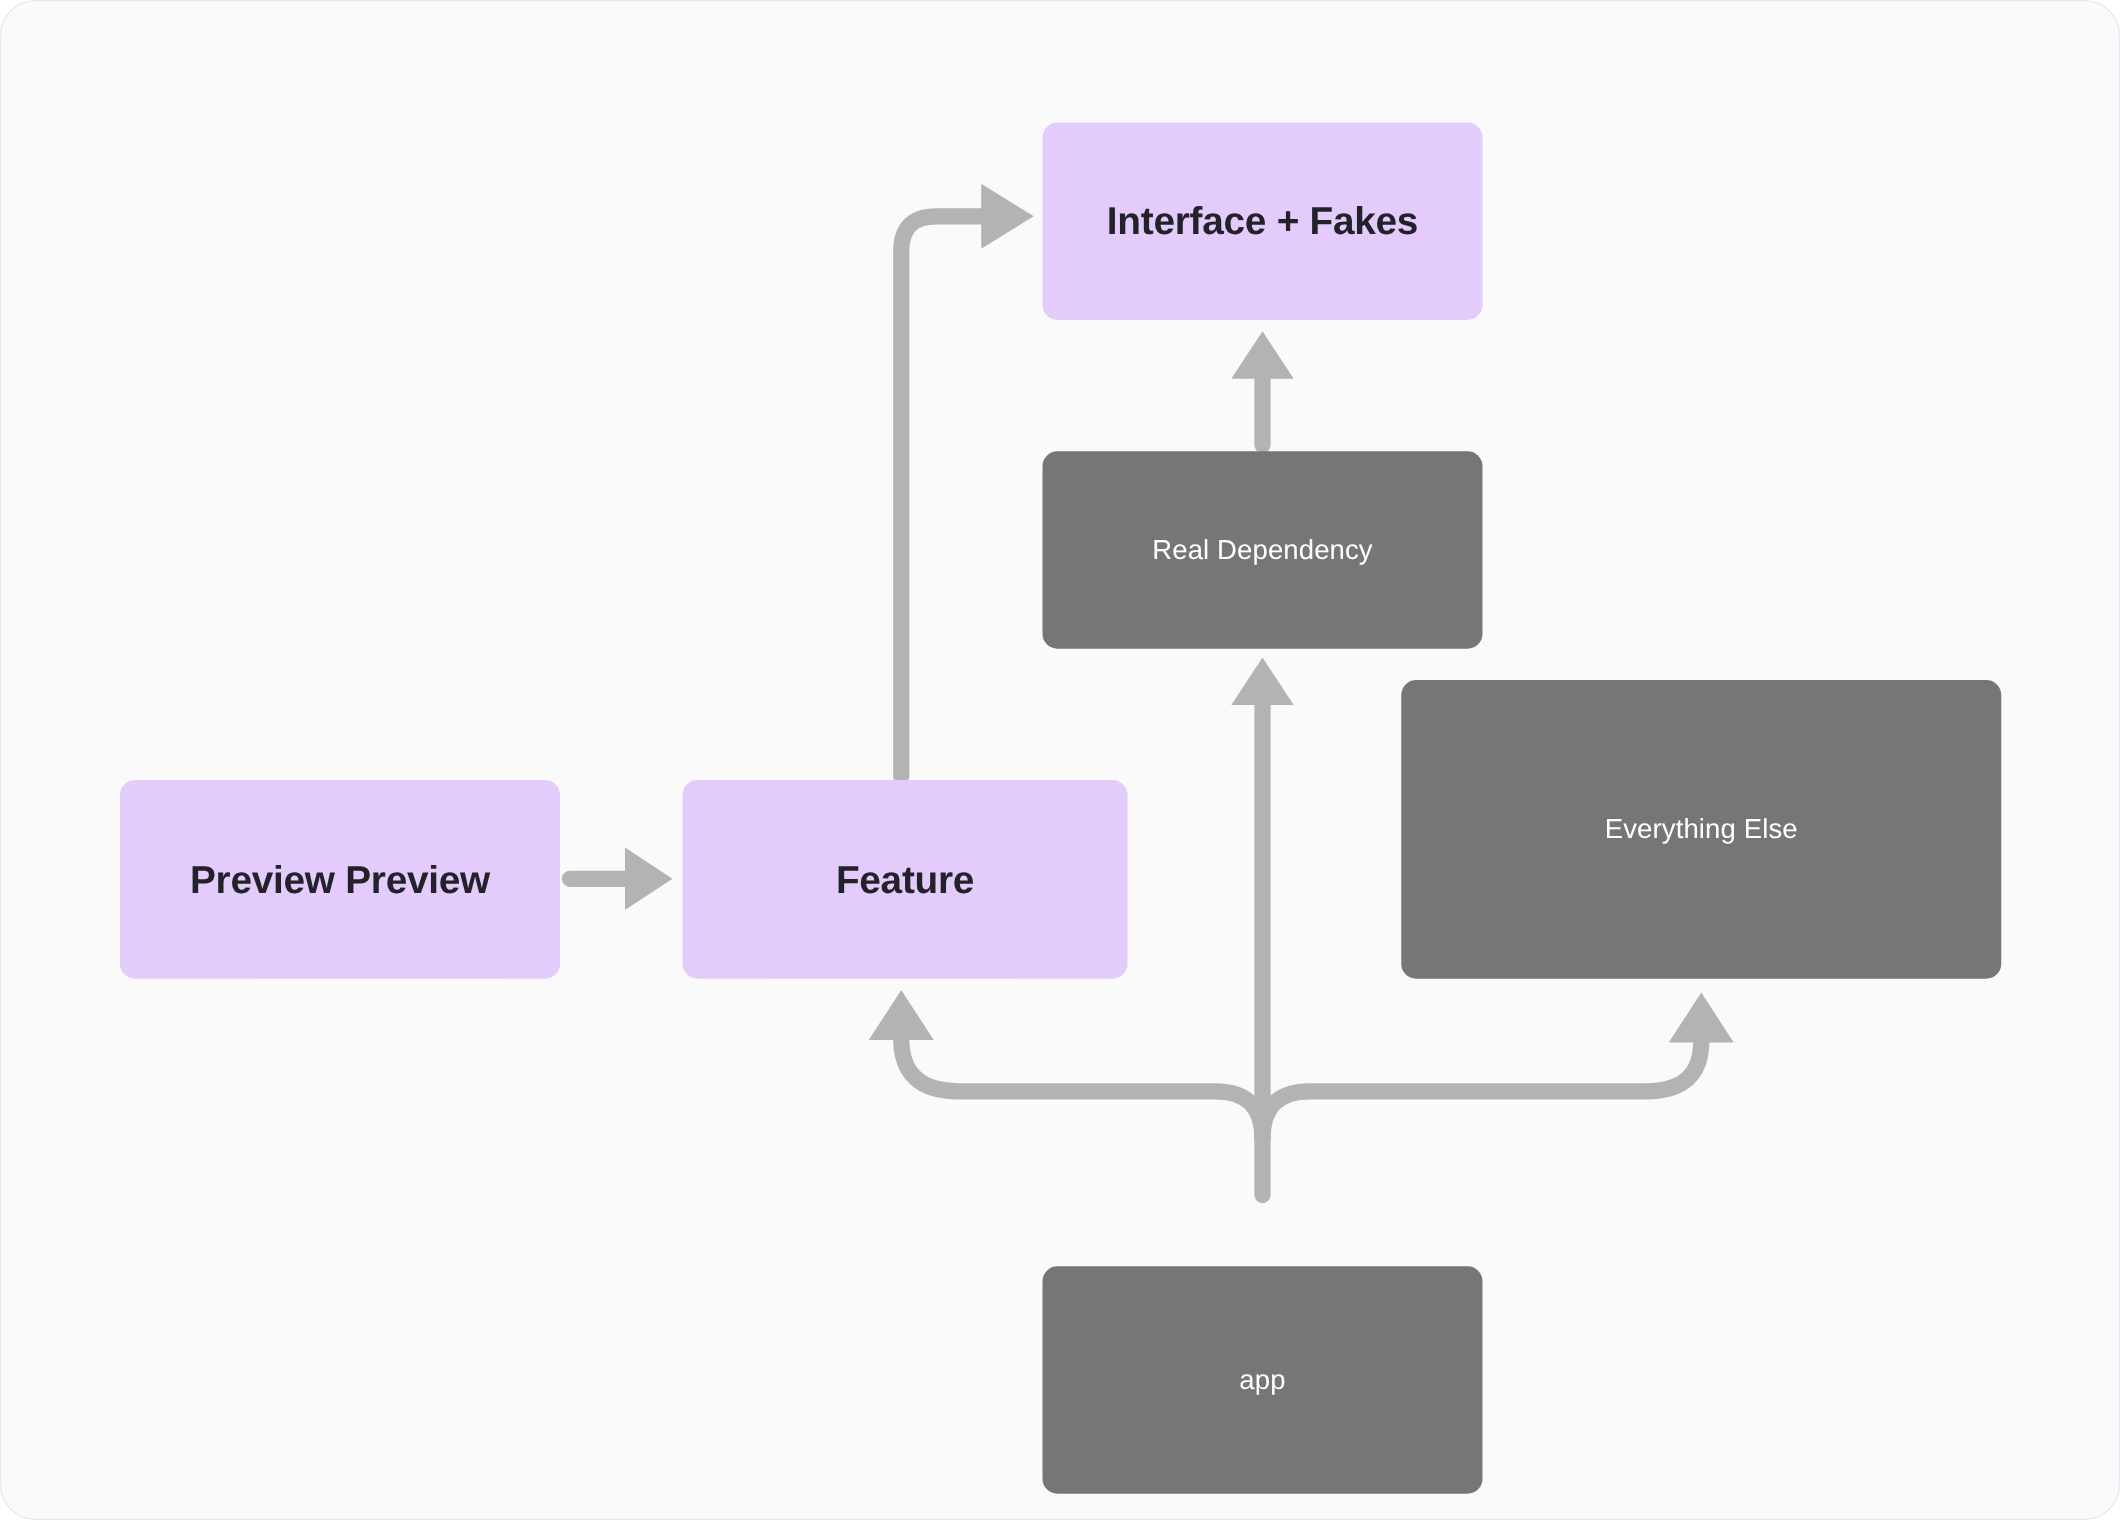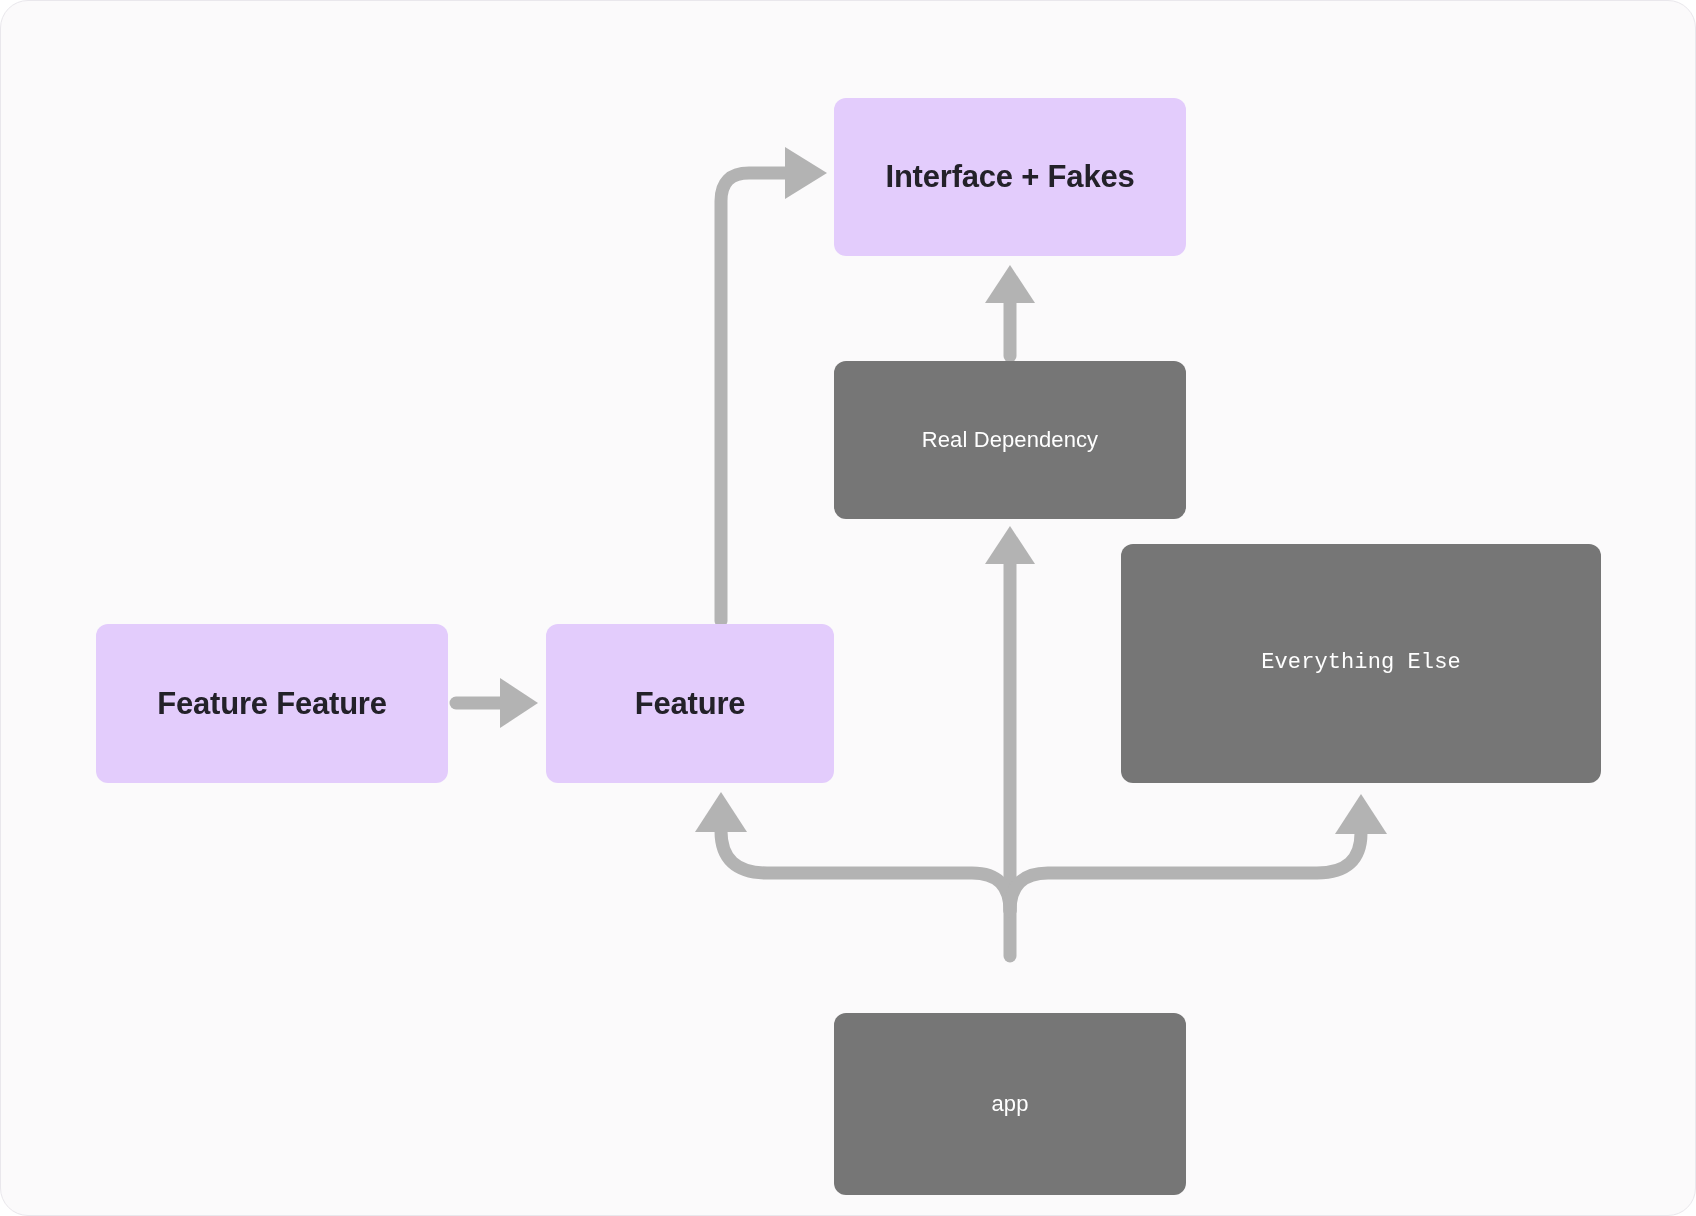--- a/index.html
+++ b/index.html
@@ -95,29 +95,29 @@
   </svg>
 
   <div class="node node-purple" style="left:833px; top:97px; width:352px; height:158px;">
     <span class="node-label">Interface + Fakes</span>
   </div>
 
   <div class="node node-gray" style="left:833px; top:360px; width:352px; height:158px;">
     <span class="node-label">Real Dependency</span>
   </div>
 
-  <div class="node node-gray" style="left:1120px; top:543px; width:480px; height:239px;font-family:Liberation Mono, monospace;">
+  <div class="node node-gray" style="left:1120px; top:543px; width:480px; height:239px;">
     <span class="node-label">Everything Else</span>
   </div>
 
   <div class="node node-purple" style="left:95px; top:623px; width:352px; height:159px;">
-    <span class="node-label">Feature Feature</span>
+    <span class="node-label">Preview Preview</span>
   </div>
 
-  <div class="node node-purple" style="left:545px; top:623px; width:288px; height:159px;text-align:center;">
+  <div class="node node-purple" style="left:545px; top:623px; width:356px; height:159px;text-align:center;">
     <span class="node-label">Feature</span>
   </div>
 
   <div class="node node-gray" style="left:833px; top:1012px; width:352px; height:182px;">
     <span class="node-label">app</span>
   </div>
 
 </div>
 
 </body></html>

